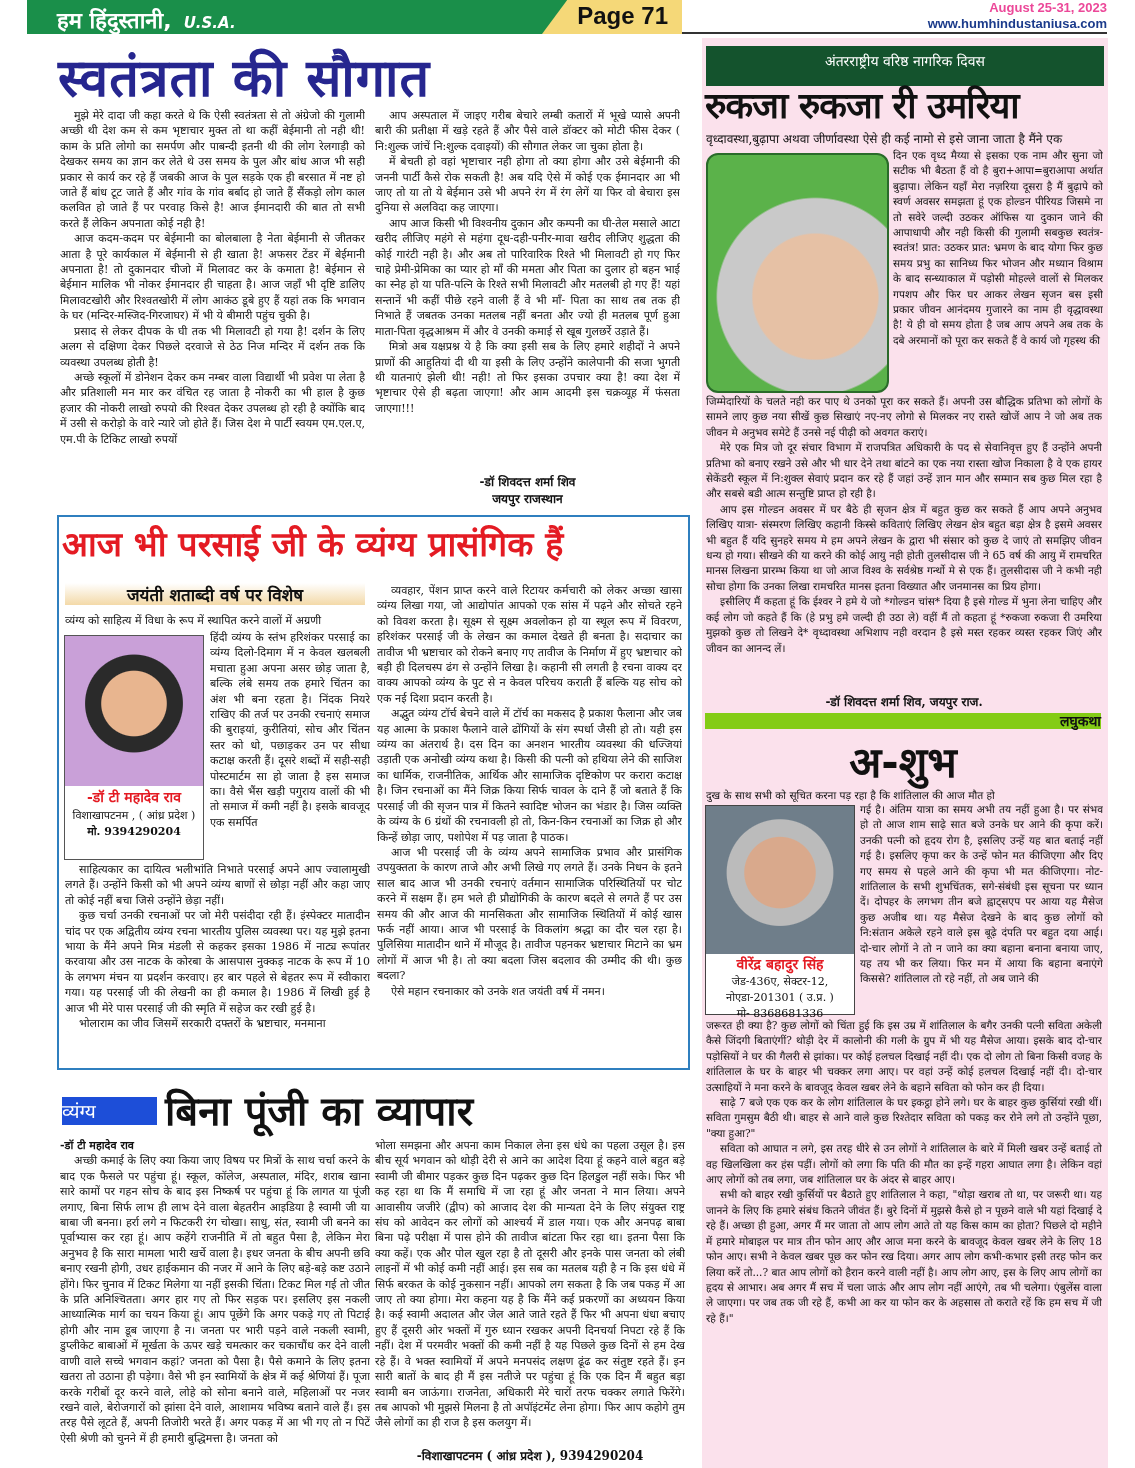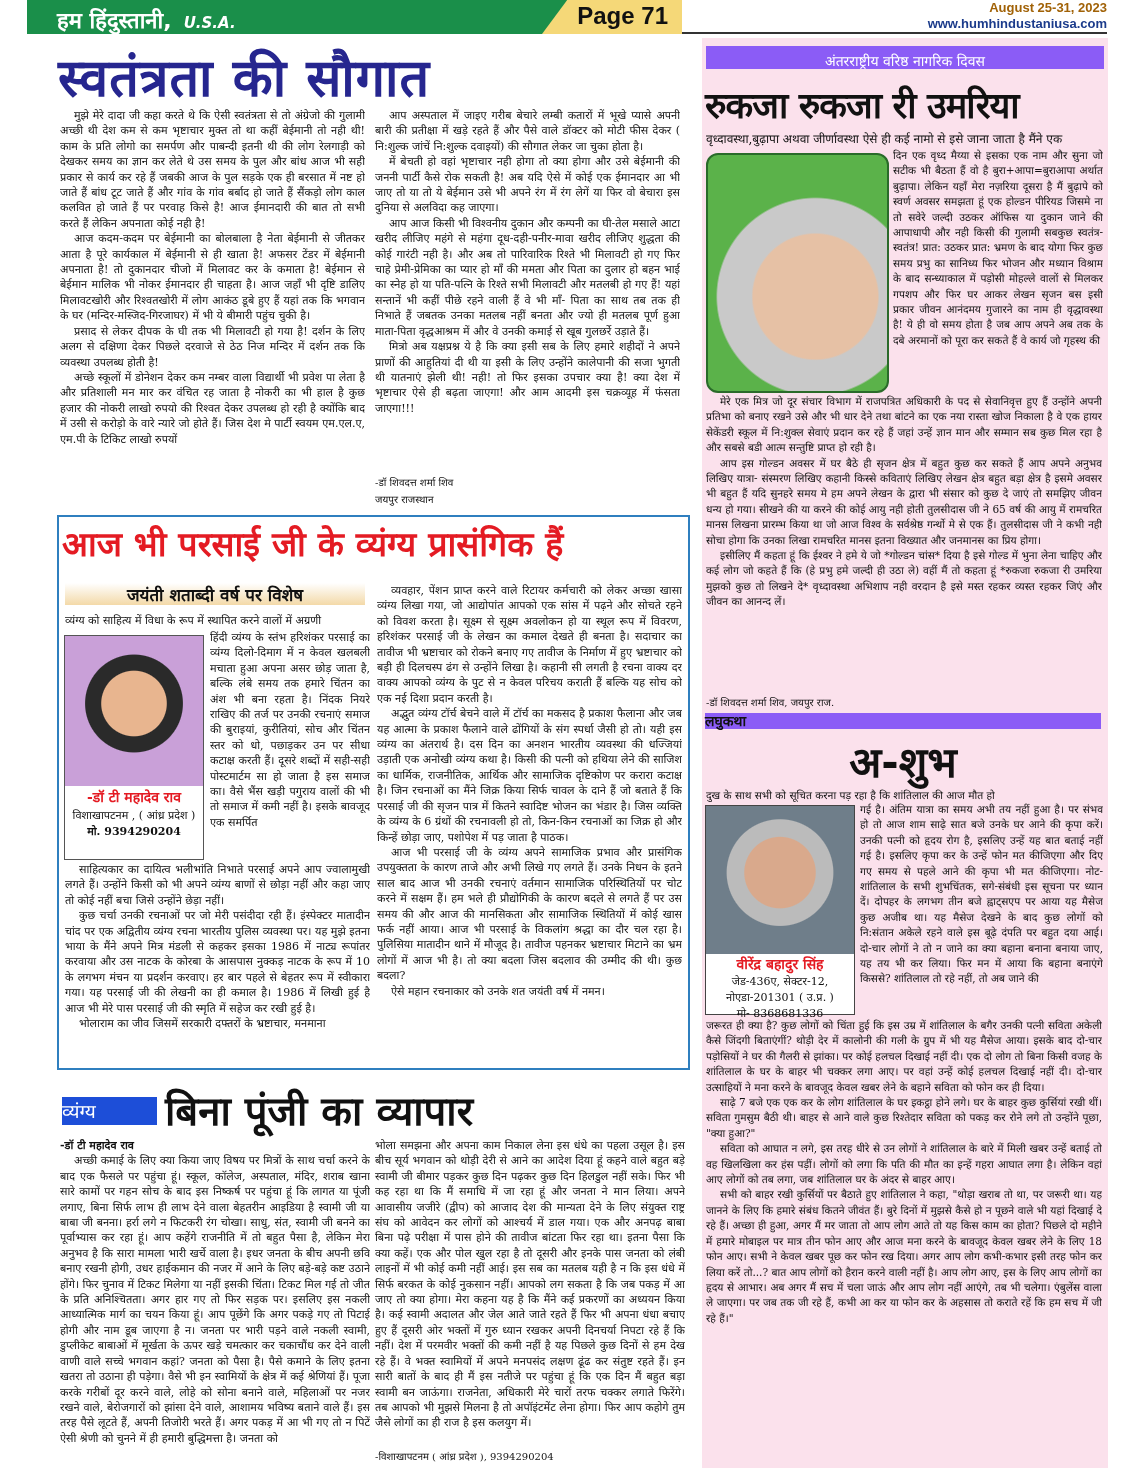--- a/index.html
+++ b/index.html
@@ -2,38 +2,38 @@
 <html><head>
 <meta charset="utf-8">
 <style>
   *{box-sizing:border-box;margin:0;padding:0}
   body{width:1135px;height:1468px;background:#fff;font-family:"DejaVu Serif",serif;color:#111;position:relative;overflow:hidden}
   .masthead{position:absolute;left:27px;top:0;width:1080px;height:34px;border-bottom:2px solid #333}
   .brand{position:absolute;left:0;top:0;width:540px;height:34px;background:#1a8f4a;color:#fff;font-family:"DejaVu Sans",sans-serif;font-weight:bold;font-size:22px;padding:4px 30px}
   .brand i{font-size:15px;margin-left:12px}
   .pagebox{position:absolute;left:515px;top:0;width:140px;height:34px;background:#f5d878;clip-path:polygon(18% 0,100% 0,100% 100%,0 100%);font-family:"Liberation Sans",sans-serif;font-weight:bold;font-size:24px;text-align:right;padding:2px 14px 0 0}
   .dateinfo{position:absolute;right:0;top:0;text-align:right;font-family:"Liberation Sans",sans-serif;font-weight:bold;font-size:13px;line-height:16px}
-  .dateinfo .d{color:#a16207}
+  .dateinfo .d{color:#ec4899}
   .dateinfo .u{color:#1b3b8b}
   .h1{position:absolute;left:58px;top:40px;font-family:"DejaVu Sans",sans-serif;font-weight:900;font-size:52px;color:#26268f;letter-spacing:1px}
   .col{position:absolute;font-size:11px;line-height:15.4px;text-align:justify}
   .col p{text-indent:14px}
-  .sig{text-align:left;font-weight:normal;font-size:10px;line-height:17px}
+  .sig{text-align:center;font-weight:bold;font-size:12px;line-height:17px}
   .box2{position:absolute;left:57px;top:515px;width:633px;height:555px;border:2px solid #2f7fbf}
   .h2{position:absolute;left:62px;top:520px;font-family:"DejaVu Sans",sans-serif;font-weight:900;font-size:34px;color:#e41b23}
   .sub2{position:absolute;left:65px;top:583px;width:300px;height:22px;background:linear-gradient(#fff,#f3d9a8);font-family:"DejaVu Sans",sans-serif;font-weight:bold;font-size:17px;text-align:center}
   .photo1{position:absolute;left:64px;top:635px;width:140px;height:225px;border:1px solid #555;background:#fff}
   .photo1 .img{height:150px;background:radial-gradient(circle at 50% 45%,#e8b58f 0 30%,#2a2a2a 31% 45%,#c9a0d8 46%)}
   .cap{text-align:center;font-size:11px;line-height:16px}
   .cap .n{color:#e41b23;font-weight:bold;font-size:14px;line-height:22px}
   .right{position:absolute;left:702px;top:38px;width:406px;height:1430px;background:#fbe1ec}
-  .redbar{position:absolute;left:706px;top:46px;width:398px;height:23px;background:#8b5cf6;color:#fff;font-family:"DejaVu Sans",sans-serif;font-size:14px;text-align:center;line-height:30px}
+  .redbar{position:absolute;left:706px;top:46px;width:398px;height:40px;background:#14532d;color:#fff;font-family:"DejaVu Sans",sans-serif;font-size:14px;text-align:center;line-height:30px}
   .h3{position:absolute;left:705px;top:80px;font-family:"DejaVu Sans",sans-serif;font-weight:900;font-size:36px;color:#111;letter-spacing:-1px}
   .photo2{position:absolute;left:706px;top:153px;width:183px;height:240px;border-radius:12px;border:2px solid #2a6b2a;background:radial-gradient(circle at 60% 60%,#e6c1a5 0 35%,#c9c9c9 36% 55%,#5bb24a 56%)}
-  .lagh{position:absolute;left:705px;top:713px;width:396px;height:16px;background:#8b5cf6;font-family:"DejaVu Sans",sans-serif;font-weight:bold;font-size:14px;text-align:left;line-height:16px}
+  .lagh{position:absolute;left:705px;top:713px;width:396px;height:16px;background:#84cc16;font-family:"DejaVu Sans",sans-serif;font-weight:bold;font-size:14px;text-align:right;line-height:16px}
   .h4{position:absolute;left:705px;top:732px;width:396px;text-align:center;font-family:"DejaVu Sans",sans-serif;font-weight:900;font-size:42px}
   .photo3{position:absolute;left:705px;top:805px;width:150px;height:210px;border:1px solid #444;background:#fff}
   .photo3 .img{height:148px;background:radial-gradient(circle at 50% 45%,#d9a98c 0 32%,#bbb 33% 48%,#6f7e8a 49%)}
   .cap3 .n{color:#e41b23;font-weight:bold;font-size:14px;line-height:20px}
   .tag{position:absolute;left:62px;top:1097px;width:95px;height:28px;background:#1d4ed8;color:#fff;font-size:19px;text-align:left;line-height:28px;font-family:"DejaVu Sans",sans-serif}
   .h5{position:absolute;left:165px;top:1082px;font-family:"DejaVu Sans",sans-serif;font-weight:900;font-size:40px}
 </style>
 </head>
 <body>
 
@@ -102,20 +102,21 @@
 </div>
 <div class="sig" style="position:absolute;left:375px;top:1448px;width:310px">-विशाखापटनम ( आंध्र प्रदेश ), 9394290204</div>
 
 <div class="right"></div>
 <div class="redbar">अंतरराष्ट्रीय वरिष्ठ नागरिक दिवस</div>
 <div class="h3">रुकजा रुकजा री उमरिया</div>
 <div class="col" style="left:706px;top:132px;width:396px;font-size:12px">वृध्दावस्था,बुढ़ापा अथवा जीर्णावस्था ऐसे ही कई नामो से इसे जाना जाता है मैंने एक</div>
 <div class="photo2"></div>
 <div class="col" style="left:893px;top:148px;width:210px;height:245px;overflow:hidden;font-size:10.5px">दिन एक वृध्द मैय्या से इसका एक नाम और सुना जो सटीक भी बैठता हैं वो है बुरा+आपा=बुराआपा अर्थात बुढ़ापा। लेकिन यहाँ मेरा नज़रिया दूसरा है मैं बुढ़ापे को स्वर्ण अवसर समझता हूं एक होल्डन पीरियड जिसमे ना तो सवेरे जल्दी उठकर ऑफिस या दुकान जाने की आपाधापी और नही किसी की गुलामी सबकुछ स्वतंत्र- स्वतंत्र! प्रात: उठकर प्रात: भ्रमण के बाद योगा फिर कुछ समय प्रभु का सानिध्य फिर भोजन और मध्यान विश्राम के बाद सन्ध्याकाल में पड़ोसी मोहल्ले वालों से मिलकर गपशप और फिर घर आकर लेखन सृजन बस इसी प्रकार जीवन आनंदमय गुजारने का नाम ही वृद्धावस्था है! ये ही वो समय होता है जब आप अपने अब तक के दबे अरमानों को पूरा कर सकते हैं वे कार्य जो गृहस्थ की</div>
 <div class="col" style="left:706px;top:394px;width:396px;height:300px;overflow:hidden;font-size:10.5px">
+  <p style="text-indent:0">जिम्मेदारियों के चलते नही कर पाए थे उनको पूरा कर सकते हैं। अपनी उस बौद्धिक प्रतिभा को लोगों के सामने लाए कुछ नया सीखें कुछ सिखाएं नए-नए लोगो से मिलकर नए रास्ते खोजें आप ने जो अब तक जीवन मे अनुभव समेटे हैं उनसे नई पीढ़ी को अवगत कराएं।</p>
   <p>मेरे एक मित्र जो दूर संचार विभाग में राजपत्रित अधिकारी के पद से सेवानिवृत्त हुए हैं उन्होंने अपनी प्रतिभा को बनाए रखने उसे और भी धार देने तथा बांटने का एक नया रास्ता खोज निकाला है वे एक हायर सेकेंडरी स्कूल में नि:शुक्ल सेवाएं प्रदान कर रहे हैं जहां उन्हें ज्ञान मान और सम्मान सब कुछ मिल रहा है और सबसे बडी आत्म सन्तुष्टि प्राप्त हो रही है।</p>
   <p>आप इस गोल्डन अवसर में घर बैठे ही सृजन क्षेत्र में बहुत कुछ कर सकते हैं आप अपने अनुभव लिखिए यात्रा- संस्मरण लिखिए कहानी किस्से कविताएं लिखिए लेखन क्षेत्र बहुत बड़ा क्षेत्र है इसमे अवसर भी बहुत हैं यदि सुनहरे समय मे हम अपने लेखन के द्वारा भी संसार को कुछ दे जाएं तो समझिए जीवन धन्य हो गया। सीखने की या करने की कोई आयु नही होती तुलसीदास जी ने 65 वर्ष की आयु में रामचरित मानस लिखना प्रारम्भ किया था जो आज विश्व के सर्वश्रेष्ठ गर्न्थो मे से एक हैं। तुलसीदास जी ने कभी नही सोचा होगा कि उनका लिखा रामचरित मानस इतना विख्यात और जनमानस का प्रिय होगा।</p>
   <p>इसीलिए मैं कहता हूं कि ईश्वर ने हमे ये जो *गोल्डन चांस* दिया है इसे गोल्ड में भुना लेना चाहिए और कई लोग जो कहते हैं कि (हे प्रभु हमे जल्दी ही उठा ले) वहीं मैं तो कहता हूं *रुकजा रुकजा री उमरिया मुझको कुछ तो लिखने दे* वृध्दावस्था अभिशाप नही वरदान है इसे मस्त रहकर व्यस्त रहकर जिएं और जीवन का आनन्द लें।</p>
 </div>
 <div class="sig" style="position:absolute;left:706px;top:694px;width:396px">-डॉ शिवदत्त शर्मा शिव, जयपुर राज.</div>
 
 <div class="lagh">लघुकथा</div>
 <div class="h4">अ-शुभ</div>
 <div class="col" style="left:706px;top:788px;width:396px;font-size:10.5px">दुख के साथ सभी को सूचित करना पड़ रहा है कि शांतिलाल की आज मौत हो</div>
 <div class="photo3">

